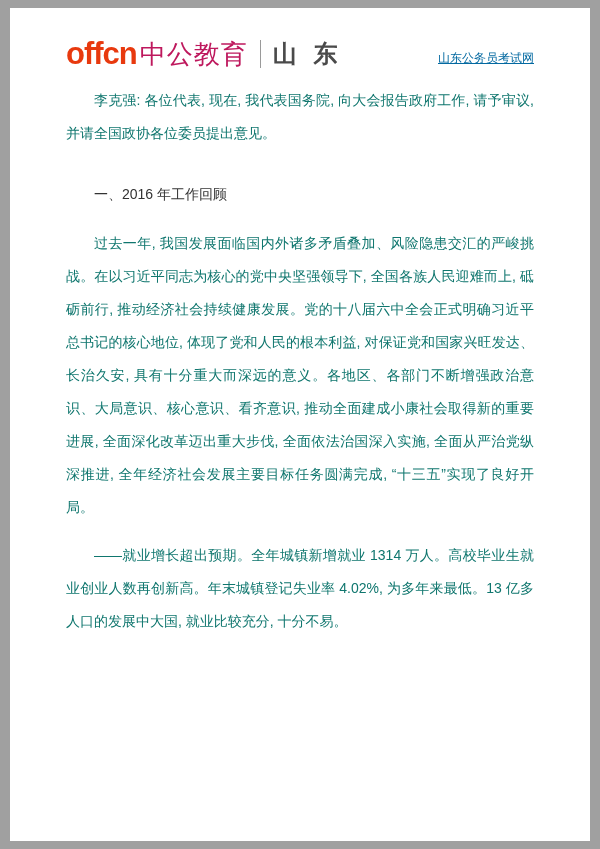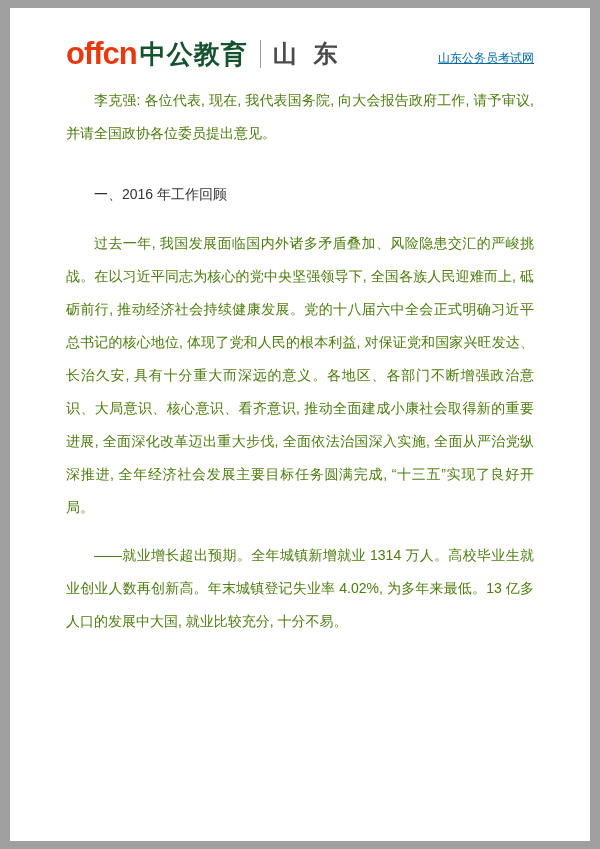--- a/index.html
+++ b/index.html
@@ -25,22 +25,22 @@
   }
   .logo { cursor: pointer; }
   .logo-row { display: flex; align-items: center; line-height: 1; text-align: right; }
   .logo-en {
     color: #e8390e;
     font-weight: bold;
     font-size: 31px;
     letter-spacing: -1px;
   }
   .logo-cn {
-    color: #14532d;
-    font-weight: bold;
+    color: #be185d;
+    font-weight: normal;
     font-size: 26px;
     margin-left: 3px;
     letter-spacing: 1px;
   }
   .logo-divider {
     width: 1px;
     height: 28px;
     background: #9a9a9a;
     margin: 0 12px 0 12px;
   }
@@ -67,21 +67,21 @@
   .doc-title {
     font-size: 17px;
     color: #404040;
     text-align: center;
     font-weight: bold;
     margin: 42px 0 20px 0;
     letter-spacing: 1px;
   }
   .doc-body p {
     font-size: 14px;
-    color: #4d7c0f;
+    color: #0f766e;
     line-height: 33px;
     text-indent: 2em;
     margin: 15px 0;
     text-align: justify;
   }
   .section-heading {
     font-size: 14px;
     color: #333333;
     font-weight: normal;
     text-indent: 2em;

